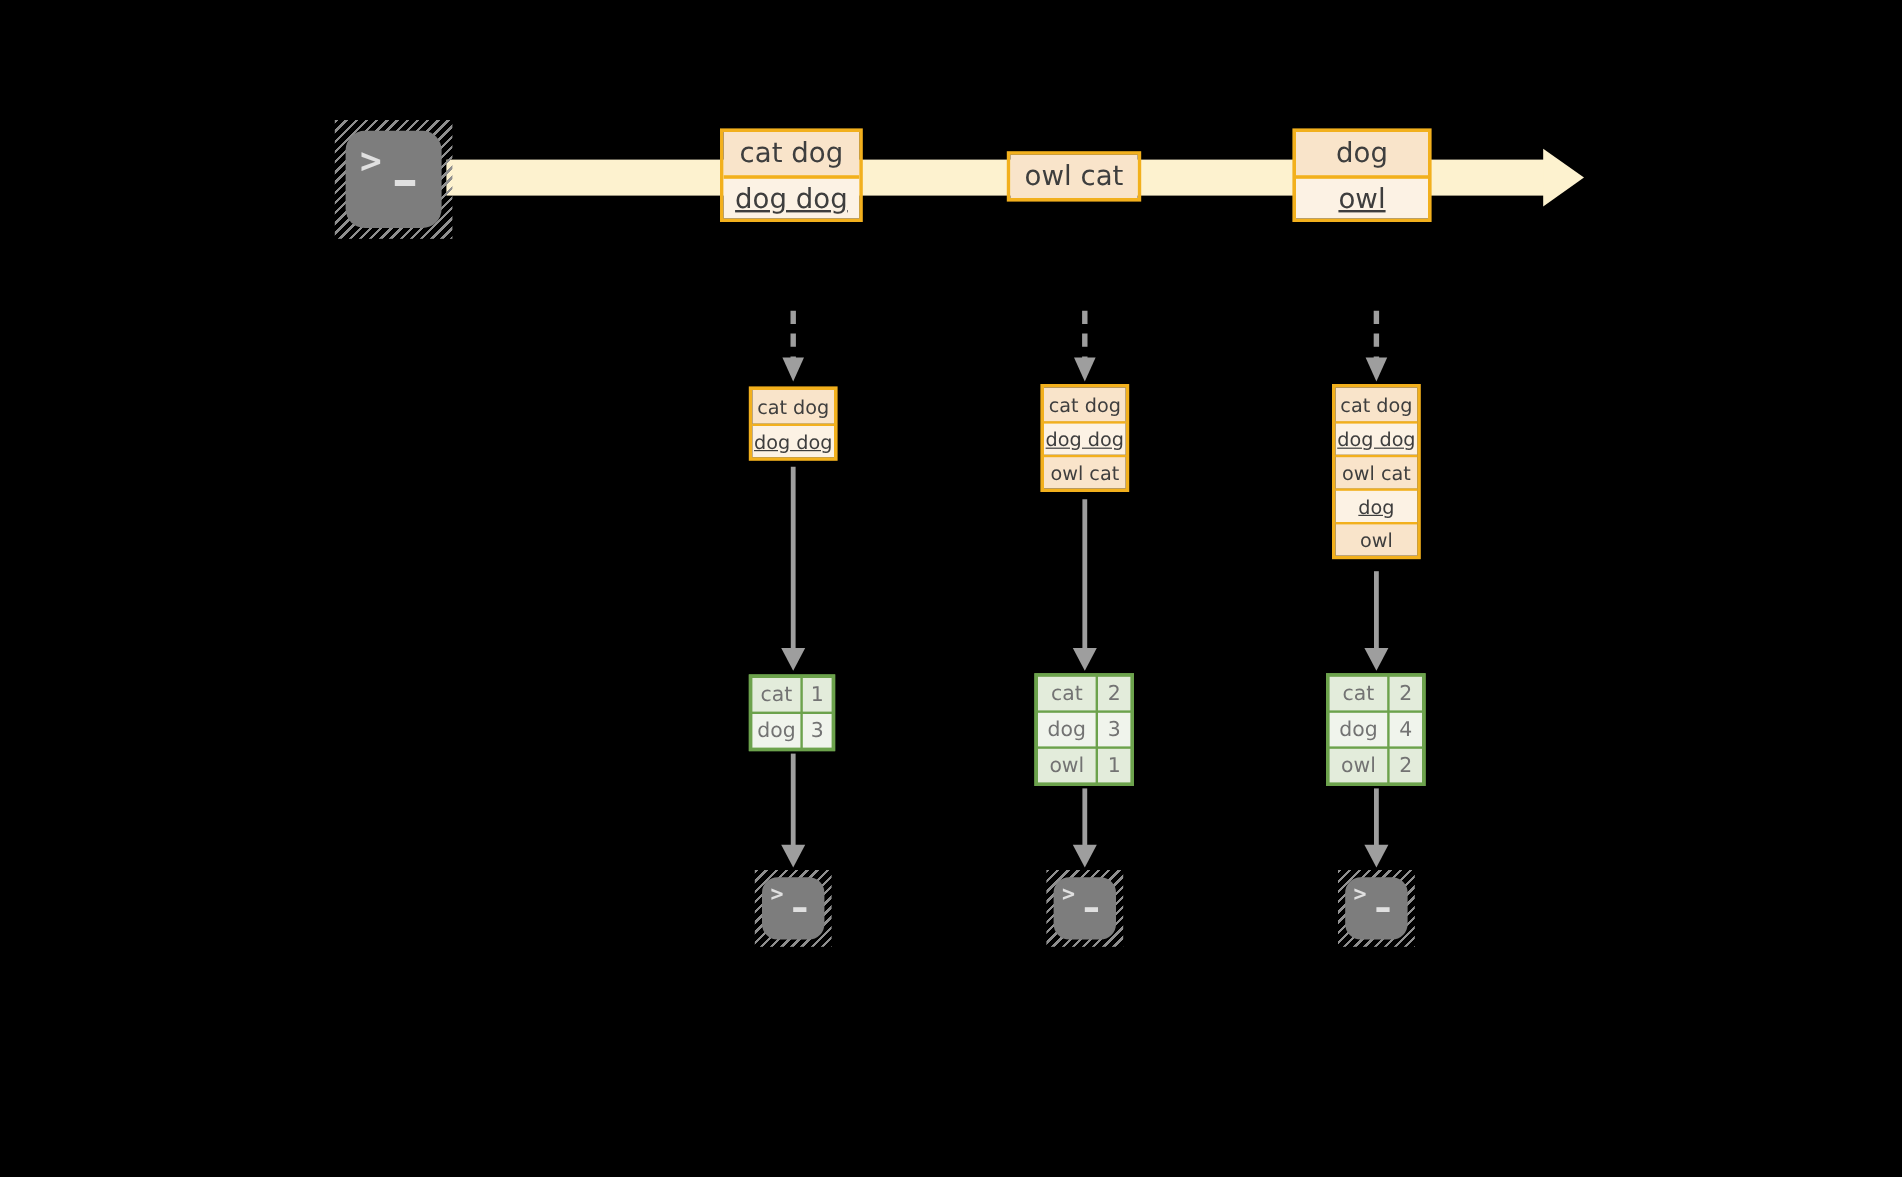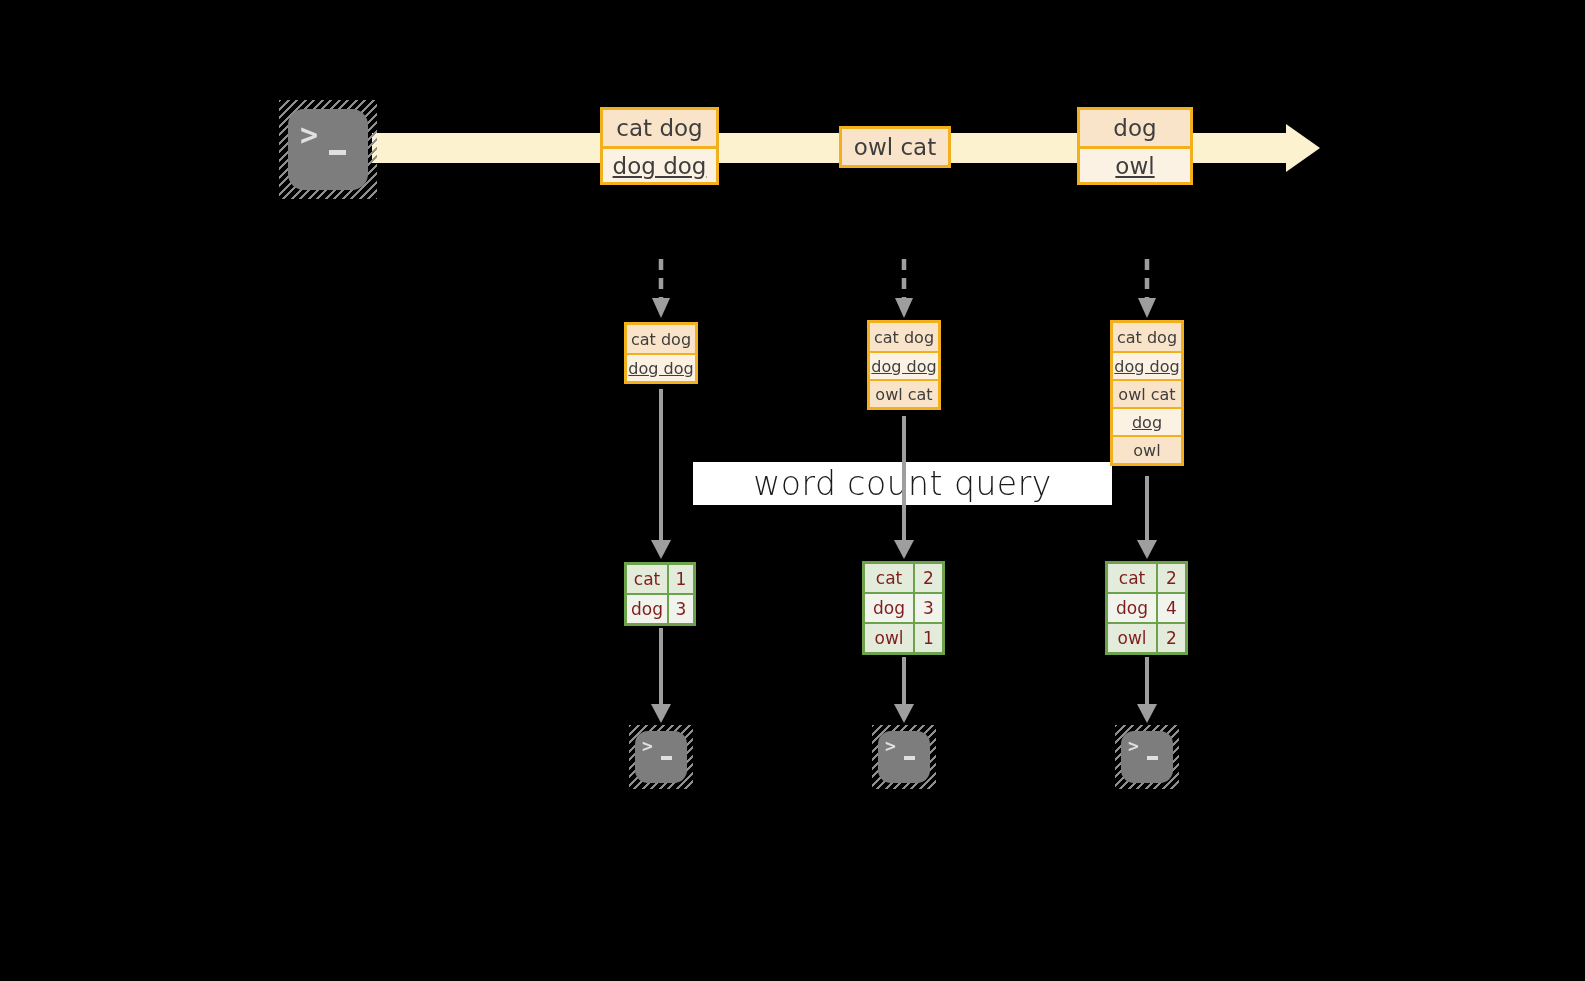--- a/index.html
+++ b/index.html
@@ -57,21 +57,21 @@
   .qlabel { position: absolute; left: 693px; top: 462px; width: 419px; height: 43px;
     background: var(--label_bg); color: #1b1b1b; z-index: 1;
     display: flex; align-items: center; justify-content: center;
     font-size: 33px; font-weight: 300; letter-spacing: 0.5px; }
 
   
   .wtable { position: absolute; border: 3px solid var(--green_border);
     background: var(--green_border); display: grid; gap: 2px;
     grid-auto-rows: 28px; z-index: 3; }
   .wtable .tcell { display: flex; align-items: center; justify-content: center;
-    font-size: 17px; color: #7f1d1d; }
+    font-size: 17px; color: #737373; }
   .tcell.gdark { background: var(--green_dark); }
   .tcell.glight { background: var(--green_light); }
   #table-0 { left: 624px; top: 562px; grid-template-columns: 40px 24px; }
   #table-1 { left: 862px; top: 561px; grid-template-columns: 48px 27px; }
   #table-2 { left: 1105px; top: 561px; grid-template-columns: 48px 27px; }
 
   
   .arrows { position: absolute; inset: 0; z-index: 2; pointer-events: none; }
   .dash  { stroke: var(--arrow_gray); stroke-width: 4.5; stroke-dasharray: 11 8; }
   .solid { stroke: var(--arrow_gray); stroke-width: 4; }
@@ -97,21 +97,20 @@
     <div class="cell light">dog dog</div>
   </div>
   <div class="msg" id="msg-1">
     <div class="cell dark">owl cat</div>
   </div>
   <div class="msg" id="msg-2">
     <div class="cell dark">dog</div>
     <div class="cell light">owl</div>
   </div>
 
-  <div class="qlabel">word count query</div>
 
   <svg class="arrows" width="1585" height="981">
     <g>
       <line class="dash" x1="661" y1="259" x2="661" y2="299"></line>
       <polygon class="head" points="652,298 670,298 661,318"></polygon>
     </g>
     <g>
       <line class="dash" x1="904" y1="259" x2="904" y2="299"></line>
       <polygon class="head" points="895,298 913,298 904,318"></polygon>
     </g>

